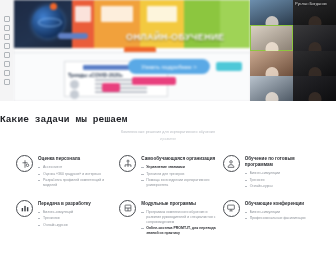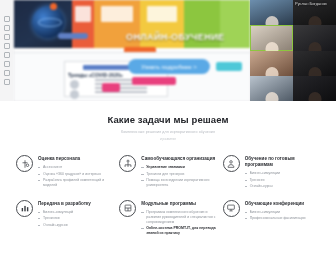--- a/index.html
+++ b/index.html
@@ -151,22 +151,23 @@
   .head {
     position:absolute; left:50%; bottom:-4px; transform:translateX(-50%);
     width:13px; height:13px; border-radius:50% 50% 45% 45%;
     background:rgba(255,240,225,.72);
   }
   .head.dk { background:rgba(60,48,40,.8); }
 
   
   .section { padding-top:13px; background:#fff; }
   .sec-title {
-    text-align:center; font-size:9.5px; font-weight:700; color:#24262b;
+    text-align:left; font-size:9.5px; font-weight:700; color:#24262b;
     letter-spacing:.1px;
+    font-family:Liberation Mono, monospace;
   }
   .sec-sub {
     text-align:center; font-size:3.6px; color:#b6bac0;
     margin-top:5px; letter-spacing:.1px;
   }
   .sec-sub2 {
     text-align:center; font-size:3.2px; color:#c6cace; margin-top:3px;
   }
 
   .grid {

